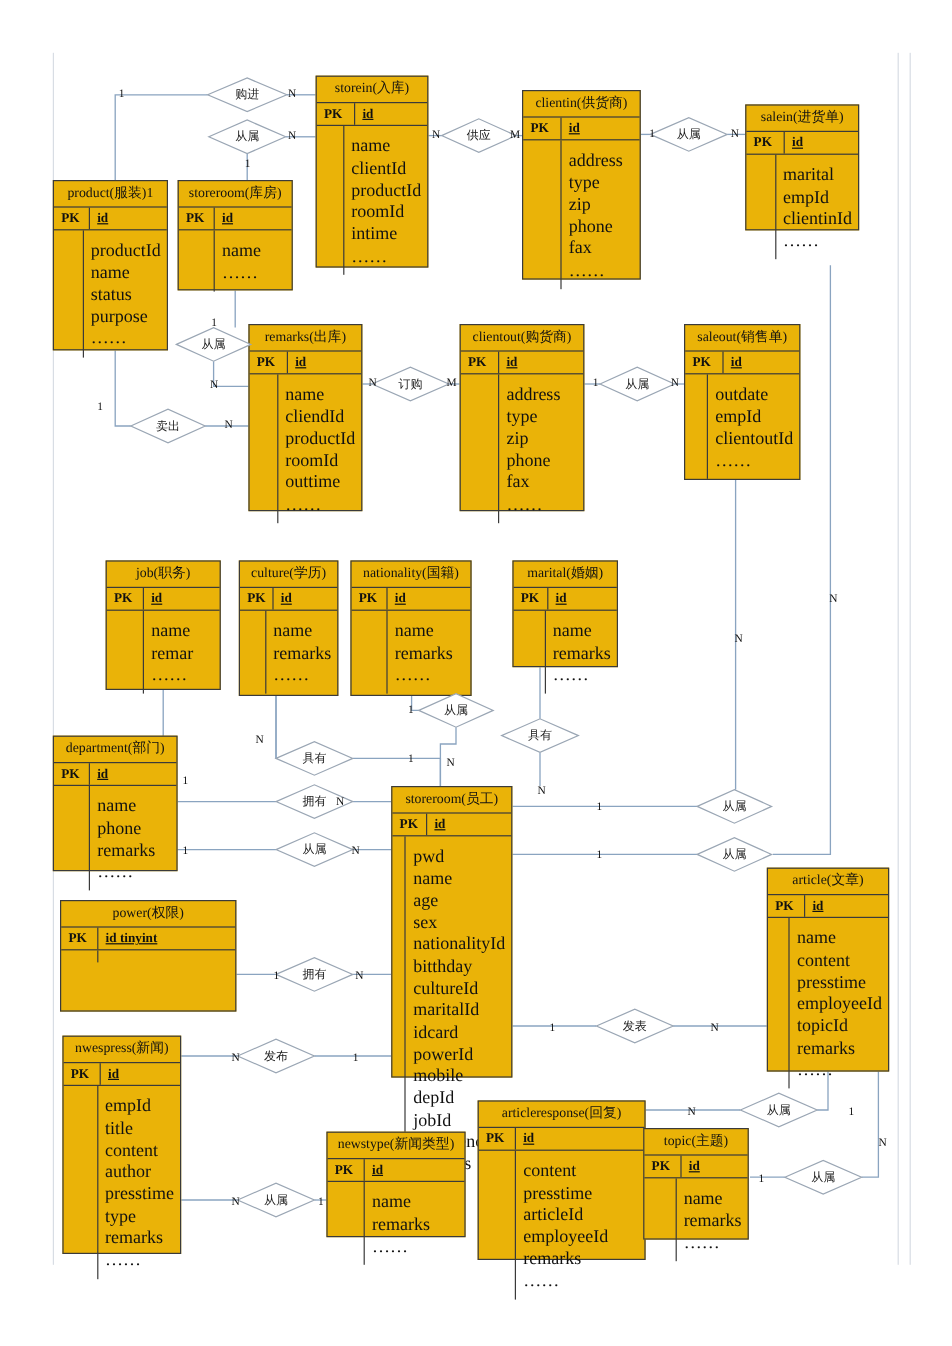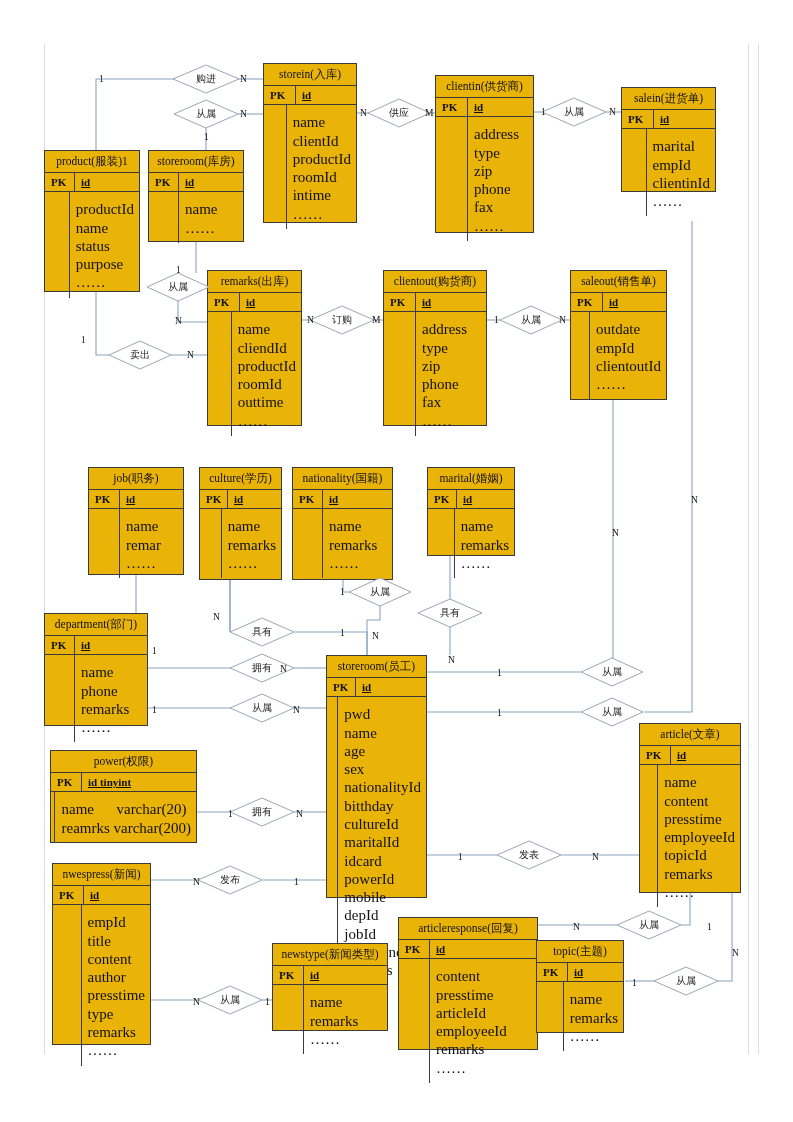--- a/index.html
+++ b/index.html
@@ -357,24 +357,20 @@
         </div>
       </div>
       <div class="entity" style="left: 50px; top: 750px; width: 147px; height: 93px;">
         <div class="ent-title">power(权限)</div>
         <div class="ent-pkrow">
           <div class="pk" style="width: 31px;">PK</div>
           <div class="pkname">id tinyint</div>
         </div>
         <div class="ent-body">
           <div class="gutter" style="width: 31px;"></div>
-          <div class="fields">
-            <div>name      varchar(20)</div>
-            <div>reamrks varchar(200)</div>
-          </div>
         </div>
       </div>
       <div class="entity" style="left: 639px; top: 723px; width: 102px; height: 170px;">
         <div class="ent-title">article(文章)</div>
         <div class="ent-pkrow">
           <div class="pk" style="width: 31px;">PK</div>
           <div class="pkname">id</div>
         </div>
         <div class="ent-body">
           <div class="gutter" style="width: 31px;"></div>

